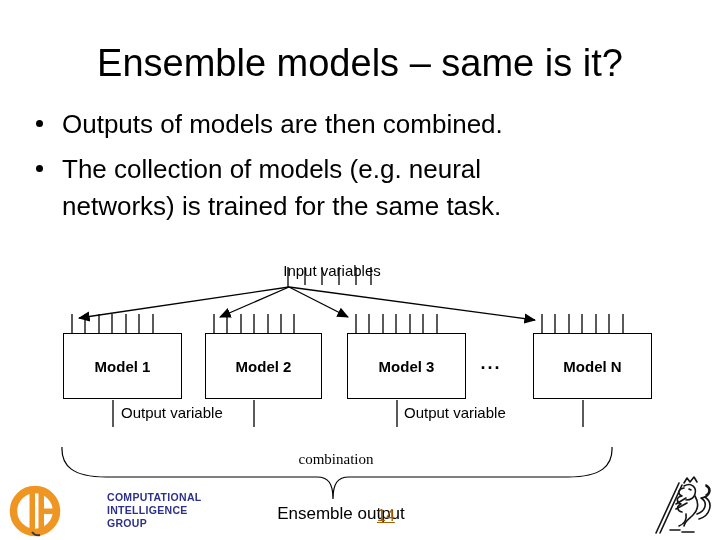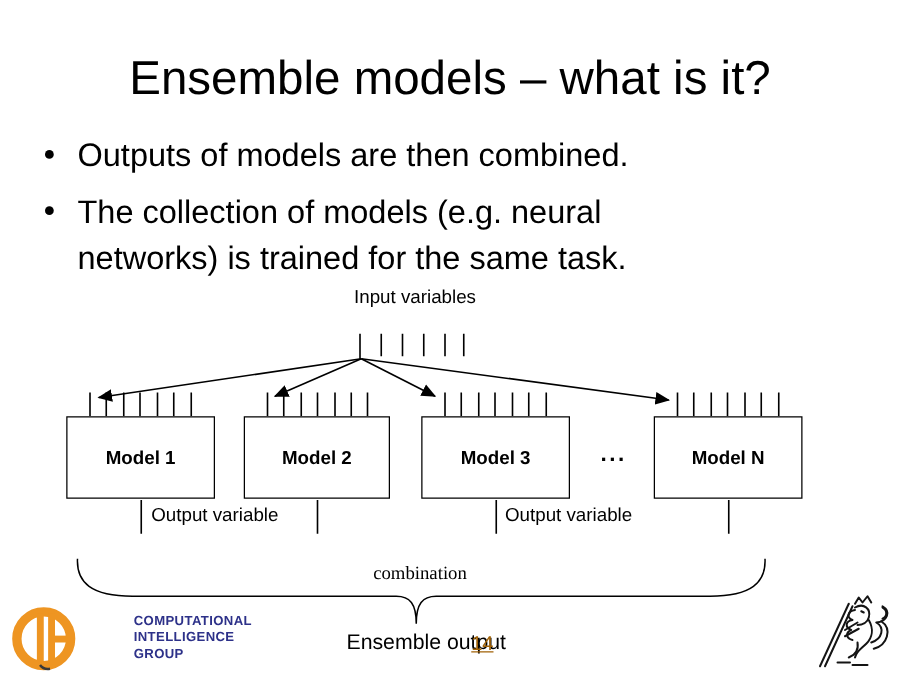--- a/index.html
+++ b/index.html
@@ -22,32 +22,32 @@
   .bullet{position:relative;padding-left:28px;font-size:26px;line-height:37px;}
   .bullet + .bullet{margin-top:8px;}
   .bullet .dot{
     position:absolute;left:2px;top:14px;width:7px;height:7px;border-radius:50%;
     background:#000;
   }
   .bullet .txt{white-space:pre-line;}
 
   
   .lbl{font-size:15px;color:#000;white-space:nowrap;text-align:right;}
-  .input-label{left:252px;top:229px;width:160px;text-align:center;}
+  .input-label{left:252px;top:262px;width:160px;text-align:center;}
   .out-label-left{left:121px;top:404px;}
   .out-label-right{left:404px;top:404px;}
   .combination-label{left:266px;top:451px;width:140px;text-align:center;font-size:15px;font-family:Liberation Serif, serif;}
   .ensemble-label{left:241px;top:504px;width:200px;text-align:center;font-size:17px;}
   .pagenum{left:377px;top:507px;font-size:16px;color:#a16207;text-decoration:underline;}
 
   
   .model-box{
     top:333px;height:64px;border:1.5px solid #000;background:#fff;
     display:flex;align-items:center;justify-content:center;
-    font-size:15px;font-weight:700;
+    font-size:15px;font-weight:700;margin-left:10px;
   }
   .box-1{left:53px;width:117px;}
   .box-2{left:195px;width:115px;}
   .box-3{left:337px;width:117px;}
   .box-n{left:523px;width:117px;}
   .ellipsis{
     left:464px;top:353px;width:54px;text-align:center;
     font-size:18px;font-weight:700;letter-spacing:2px;
   }
 
@@ -56,21 +56,21 @@
 
   
   .cig-text{
     left:63px;top:491px;font-size:10.5px;font-weight:700;line-height:13px;
     letter-spacing:0.3px;
   }
 </style>
 </head>
 <body>
 
-<div class="abs title">Ensemble models – what is it?</div>
+<div class="abs title">Ensemble models – same is it?</div>
 
 <div class="abs bullets">
   <div class="bullet">
     <span class="dot"></span>
     <span class="txt">Outputs of models are then combined.</span>
   </div>
   <div class="bullet">
     <span class="dot"></span>
     <span class="txt">The collection of models (e.g. neural
 networks) is trained for the same task.</span>

